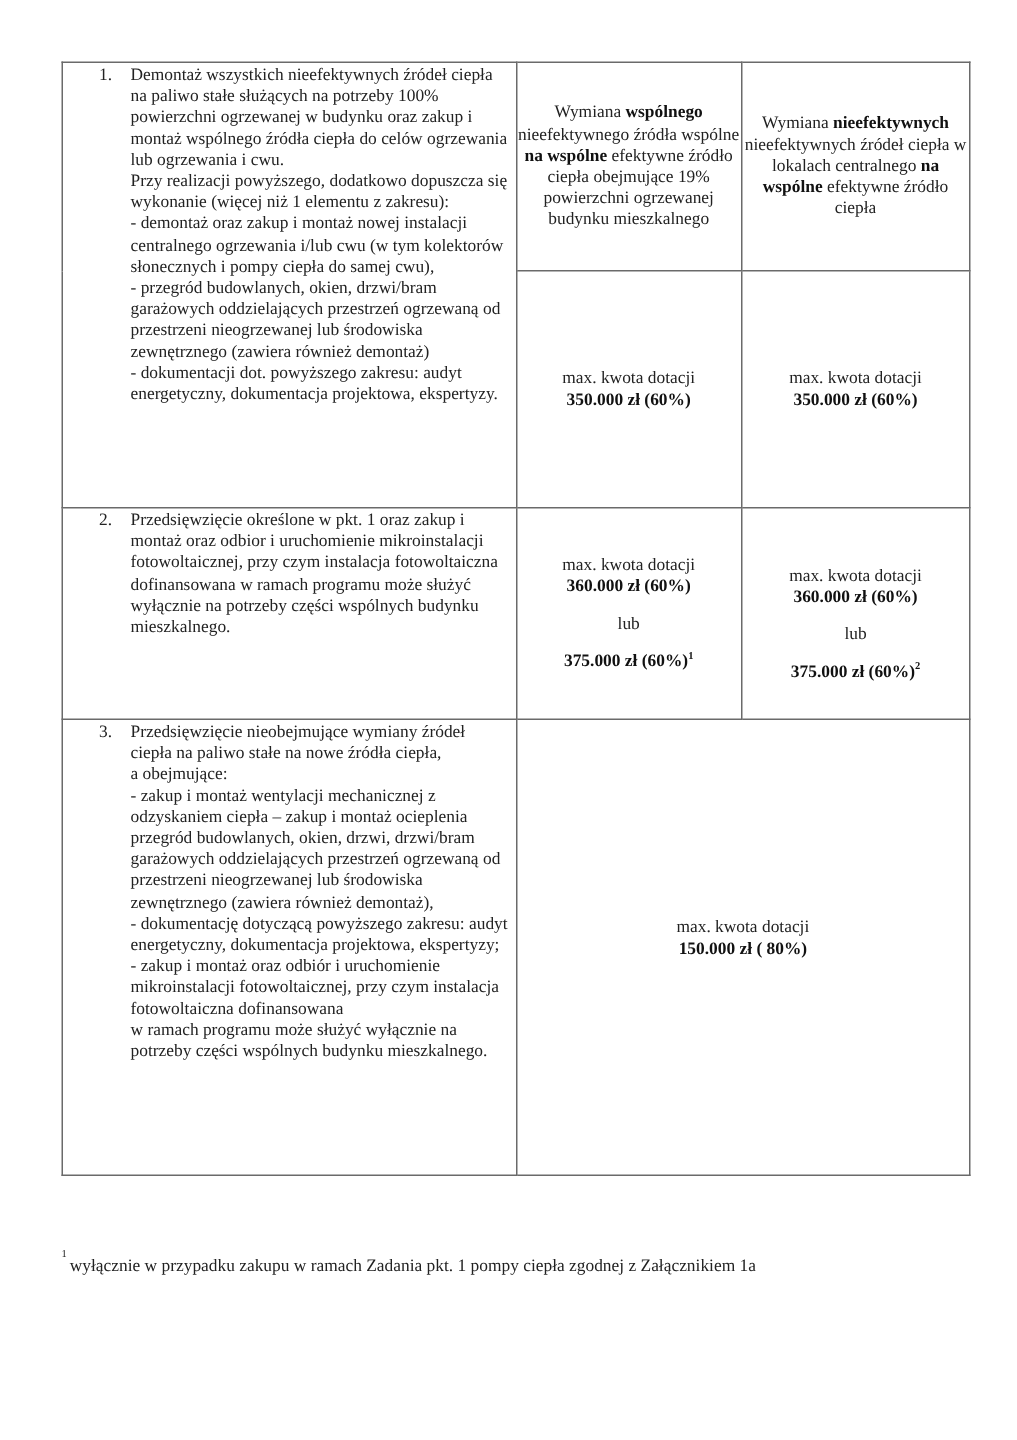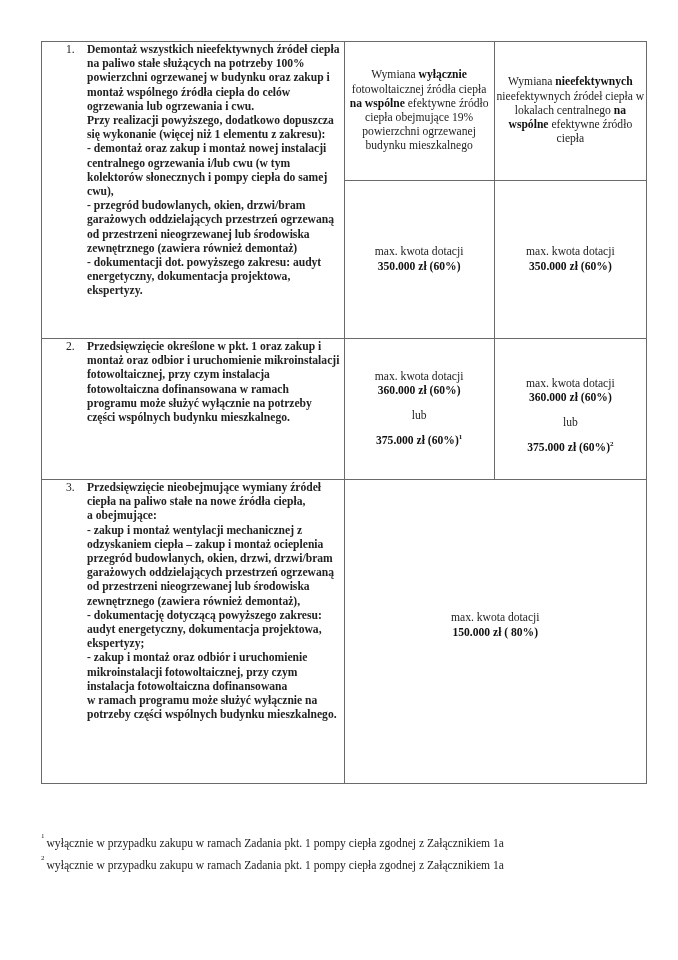--- a/index.html
+++ b/index.html
@@ -8,21 +8,21 @@
   .page { position: absolute; left: 0; top: 0; width: 678px; height: 960px; }
   table.grid { position: absolute; left: 41px; top: 41px; width: 606px;
                border-collapse: collapse; table-layout: fixed; }
   table.grid td { border: 1px solid #6a6a6a; vertical-align: top; padding: 0;
                   font-size: 11.6px; line-height: 14.2px; }
   .col1 { width: 302px; }
   .col2 { width: 150px; }
   .col3 { width: 152px; }
   .item { display: flex; padding: 1px 4px 0 24px; }
   .num { width: 21px; flex: 0 0 21px; }
-  .body { flex: 1; white-space: pre-line; font-weight: bold; }
+  .body { flex: 1; white-space: pre-line; }
   .center { text-align: center; vertical-align: middle !important; }
   .hdr { padding: 4px 6px; }
   b { font-weight: bold; color: #111; }
   sup { font-size: 7px; line-height: 0; }
   .amt-block { line-height: 14.2px; }
   .lub { display: block; margin: 11px 0; }
   .footnotes { position: absolute; left: 41px; top: 837px; font-size: 11.6px; color: #222; }
   .fn { margin-bottom: 9px; }
   .fn sup { font-size: 7px; vertical-align: top; position: relative; top: -1px; margin-right: 2px; }
 </style>
@@ -43,21 +43,21 @@
         <div class="item">
           <span class="num">1.</span>
           <span class="body">Demontaż wszystkich nieefektywnych źródeł ciepła na paliwo stałe służących na potrzeby 100% powierzchni ogrzewanej w budynku oraz zakup i montaż wspólnego źródła ciepła do celów ogrzewania lub ogrzewania i cwu.
 Przy realizacji powyższego, dodatkowo dopuszcza się wykonanie (więcej niż 1 elementu z zakresu):
 - demontaż oraz zakup i montaż nowej instalacji centralnego ogrzewania i/lub cwu (w tym kolektorów słonecznych i pompy ciepła do samej cwu),
 - przegród budowlanych, okien, drzwi/bram garażowych oddzielających przestrzeń ogrzewaną od przestrzeni nieogrzewanej lub środowiska zewnętrznego (zawiera również demontaż)
 - dokumentacji dot. powyższego zakresu: audyt energetyczny, dokumentacja projektowa, ekspertyzy.</span>
         </div>
       </td>
       <td class="center hdr">
-        <span>Wymiana </span><b>wyłącznie</b><span> fotowoltaicznej źródła ciepła </span><b>na wspólne</b><span> efektywne źródło ciepła obejmujące 19% powierzchni ogrzewanej budynku mieszkalnego</span>
+        <span>Wymiana </span><b>wspólnego</b><span> nieefektywnego źródła wspólne </span><b>na wspólne</b><span> efektywne źródło ciepła obejmujące 19% powierzchni ogrzewanej budynku mieszkalnego</span>
       </td>
       <td class="center hdr">
         <span>Wymiana </span><b>nieefektywnych</b><span> nieefektywnych źródeł ciepła w lokalach centralnego </span><b>na wspólne</b><span> efektywne źródło ciepła</span>
       </td>
     </tr>
     <tr style="height:158px;">
       <td class="center">
         <div>max. kwota dotacji</div>
         <b>350.000 zł (60%)</b>
       </td>
@@ -105,17 +105,14 @@
         <b>150.000 zł ( 80%)</b>
       </td>
     </tr>
   </tbody>
     </table>
 
   <div class="footnotes">
     <div class="fn">
       <sup>1</sup><span>wyłącznie w przypadku zakupu w ramach Zadania pkt. 1 pompy ciepła zgodnej z Załącznikiem 1a</span>
     </div>
-    <div class="fn">
-      <sup>2</sup><span>wyłącznie w przypadku zakupu w ramach Zadania pkt. 1 pompy ciepła zgodnej z Załącznikiem 1a</span>
-    </div>
   </div>
 </div>
 
 </body></html>

